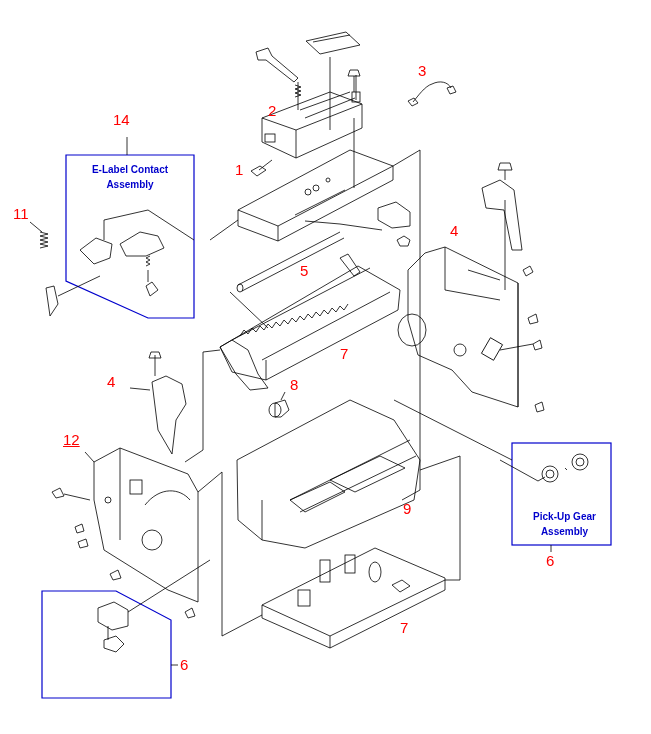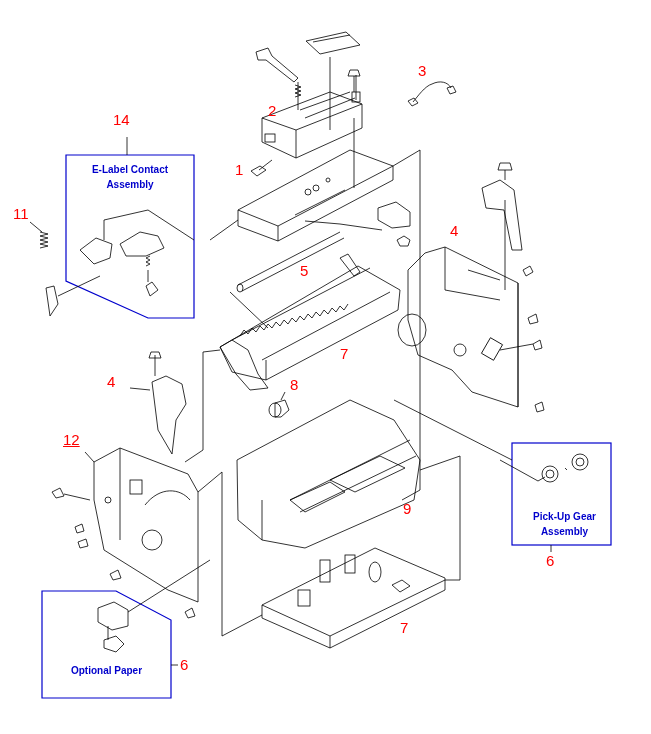--- a/index.html
+++ b/index.html
@@ -242,16 +242,15 @@
 
   <div class="box-label" style="left:66px;top:162px;width:128px;">
     <div>E-Label Contact</div>
     <div>Assembly</div>
   </div>
   <div class="box-label" style="left:512px;top:509px;width:105px;">
     <div>Pick-Up Gear</div>
     <div>Assembly</div>
   </div>
   <div class="box-label" style="left:42px;top:663px;width:129px;">
-    <div>Optional Paper</div>
   </div>
 
 </div>
 
 </body></html>

